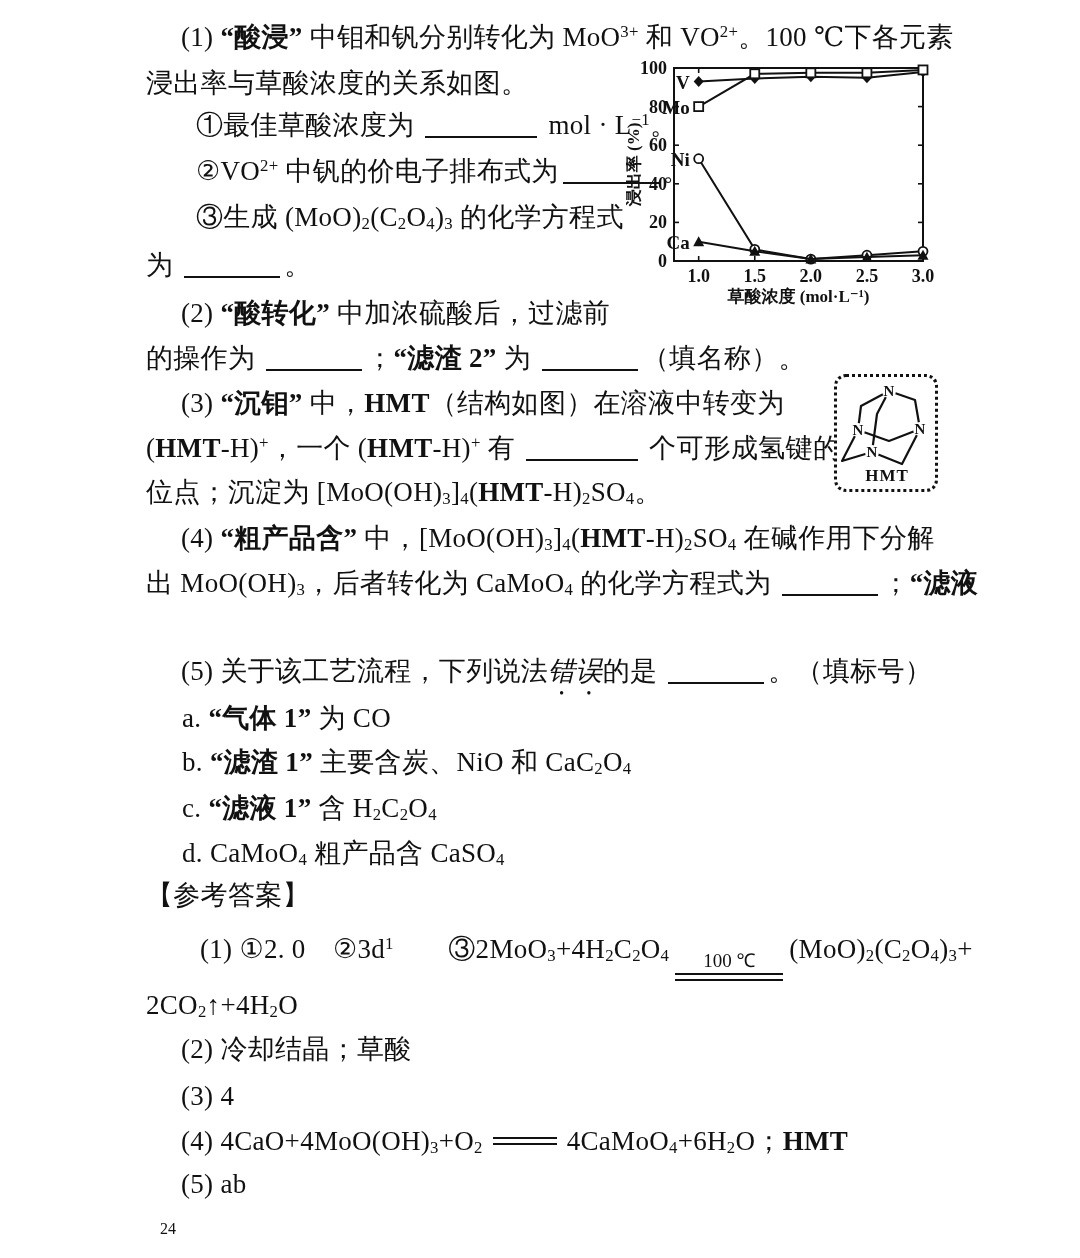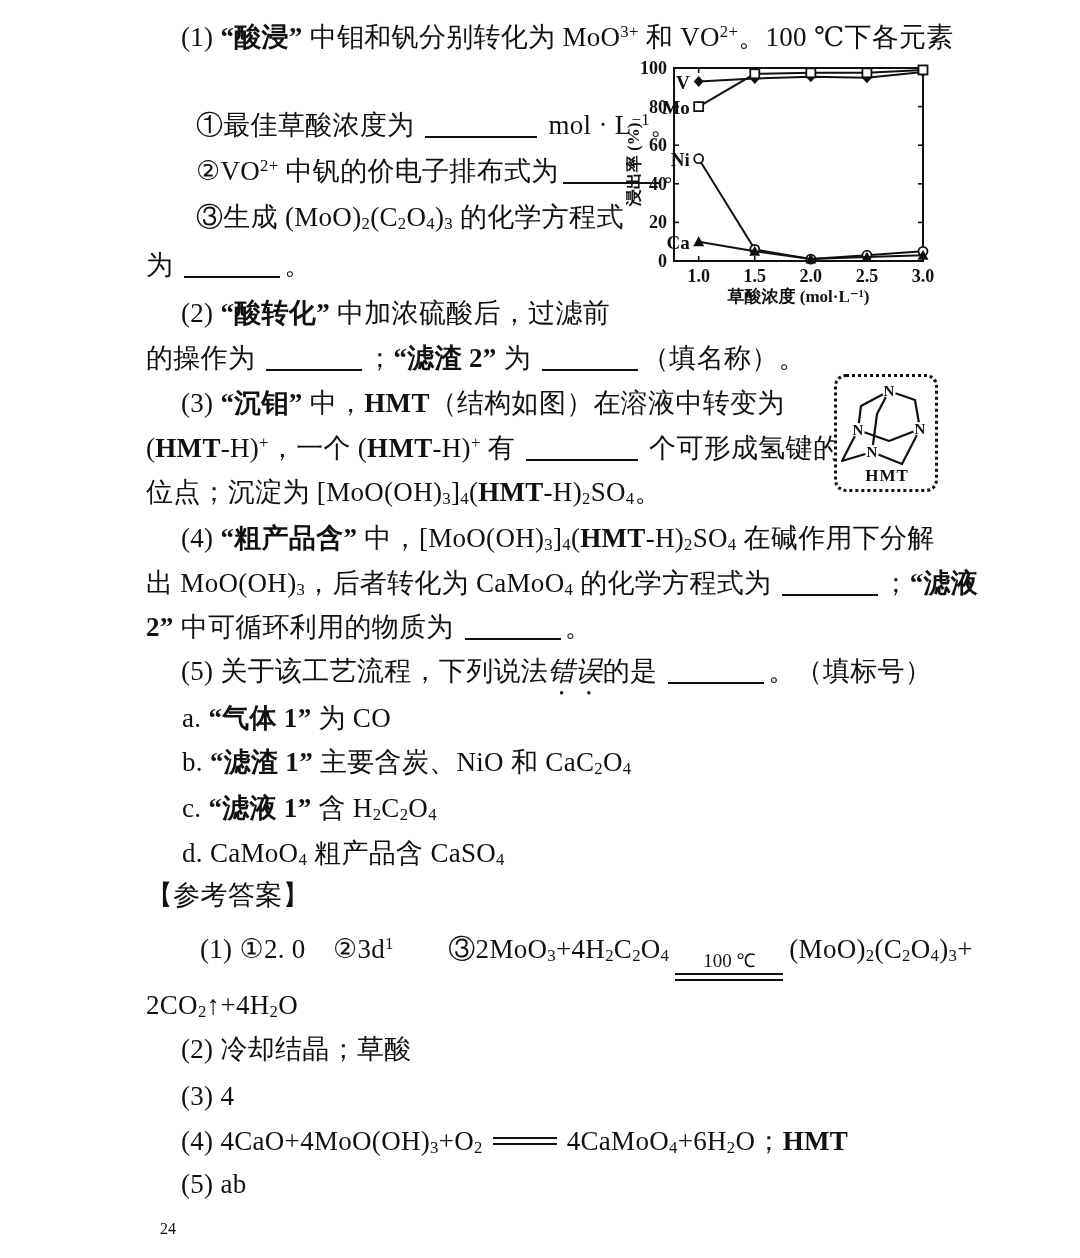--- a/index.html
+++ b/index.html
@@ -65,20 +65,21 @@
   .natom{font:bold 15px "Liberation Serif","DejaVu Serif",serif;fill:#111;}
   .hmtcap{font:bold 17px "Liberation Serif","DejaVu Serif",serif;fill:#111;letter-spacing:1px;}
   .pagenum{position:absolute;left:160px;top:1220px;font-size:16px;}
 </style>
 </head>
 <body>
 
 <div class="page">
 
   <div class="line" style="top:18px;left:181px">(1) <b>“酸浸”</b> 中钼和钒分别转化为 MoO<sup>3+</sup> 和 VO<sup>2+</sup>。100 ℃下各元素</div>
+  <div class="line" style="top:64px;left:146px">浸出率与草酸浓度的关系如图。</div>
   <div class="line" style="top:106px;left:196px">①最佳草酸浓度为 <span class="blank w110"></span> mol · L<sup>−1</sup>。</div>
   <div class="line" style="top:152px;left:196px">②VO<sup>2+</sup> 中钒的价电子排布式为<span class="blank"></span>。</div>
   <div class="line" style="top:198px;left:196px">③生成 (MoO)<sub>2</sub>(C<sub>2</sub>O<sub>4</sub>)<sub>3</sub> 的化学方程式</div>
   <div class="line" style="top:246px;left:146px">为 <span class="blank"></span>。</div>
 
   <div class="chart-wrap">
     <svg id="chart-svg" viewBox="0 0 324 254" width="324" height="254">
         <rect x="48" y="14" width="249" height="193" fill="none" stroke="#111" stroke-width="2"></rect>
         <line x1="72.67567567567568" y1="207" x2="72.67567567567568" y2="202" stroke="#111" stroke-width="1.6"></line>
         <line x1="72.67567567567568" y1="14" x2="72.67567567567568" y2="19" stroke="#111" stroke-width="1.6"></line>
@@ -168,21 +169,20 @@
         <circle cx="82" cy="51" r="7" fill="#fff"></circle>
         <text class="natom" x="82" y="56" text-anchor="middle">N</text>
         <circle cx="34" cy="74" r="7" fill="#fff"></circle>
         <text class="natom" x="34" y="79" text-anchor="middle">N</text>
         <text class="hmtcap" x="49" y="103" text-anchor="middle">HMT</text>
       </svg>
   </div>
 
   <div class="line" style="top:519px;left:181px">(4) <b>“粗产品含”</b> 中，[MoO(OH)<sub>3</sub>]<sub>4</sub>(<b>HMT</b>-H)<sub>2</sub>SO<sub>4</sub> 在碱作用下分解</div>
   <div class="line" style="top:564px;left:146px">出 MoO(OH)<sub>3</sub>，后者转化为 CaMoO<sub>4</sub> 的化学方程式为 <span class="blank"></span>；<b>“滤液</b></div>
-  <div class="line" style="top:608px;left:146px"><b>2”</b> 中可循环利用的物质为 <span class="blank"></span>。</div>
 
   <div class="line" style="top:652px;left:181px">(5) 关于该工艺流程，下列说法<span class="emdot">错误</span>的是 <span class="blank"></span>。（填标号）</div>
   <div class="line" style="top:699px;left:182px">a. <b>“气体 1”</b> 为 CO</div>
   <div class="line" style="top:743px;left:182px">b. <b>“滤渣 1”</b> 主要含炭、NiO 和 CaC<sub>2</sub>O<sub>4</sub></div>
   <div class="line" style="top:789px;left:182px">c. <b>“滤液 1”</b> 含 H<sub>2</sub>C<sub>2</sub>O<sub>4</sub></div>
   <div class="line" style="top:834px;left:182px">d. CaMoO<sub>4</sub> 粗产品含 CaSO<sub>4</sub></div>
 
   <div class="line" style="top:876px;left:146px">【参考答案】</div>
   <div class="line" style="top:930px;left:200px">(1) ①2. 0　②3d<sup>1</sup>　　③2MoO<sub>3</sub>+4H<sub>2</sub>C<sub>2</sub>O<sub>4</sub><span class="eqc">
         <span class="cond">100 ℃</span>

